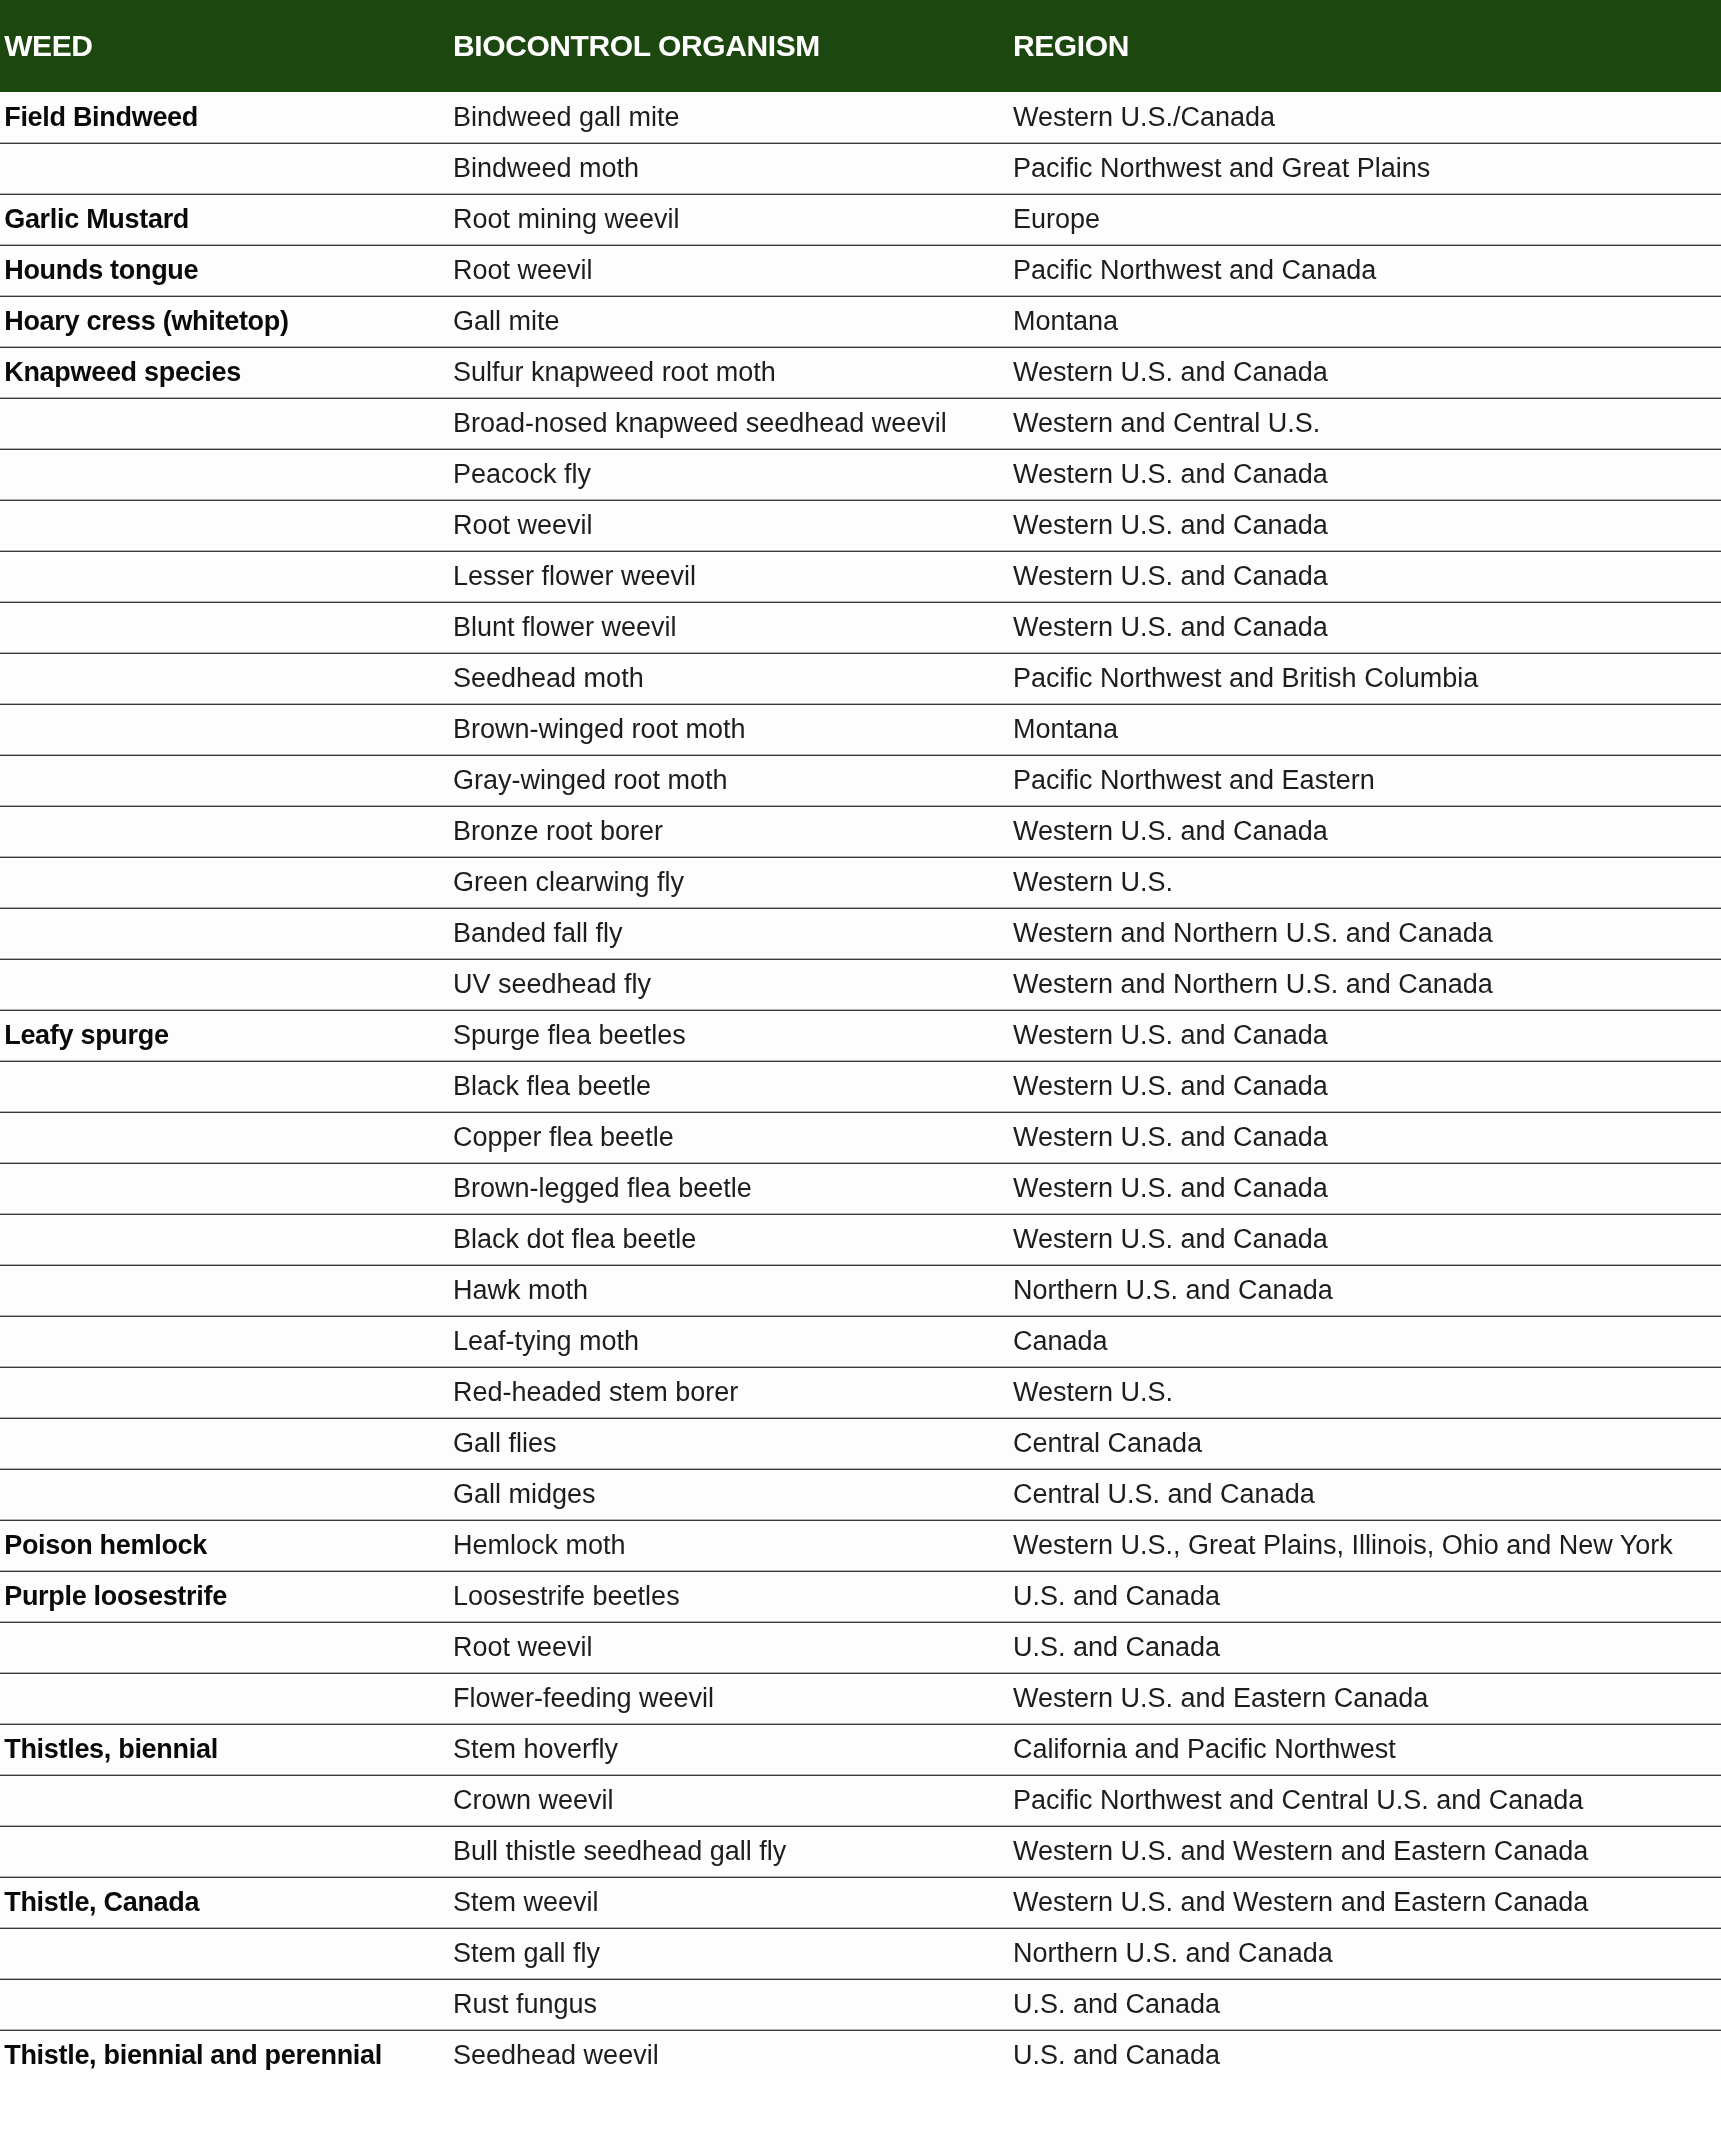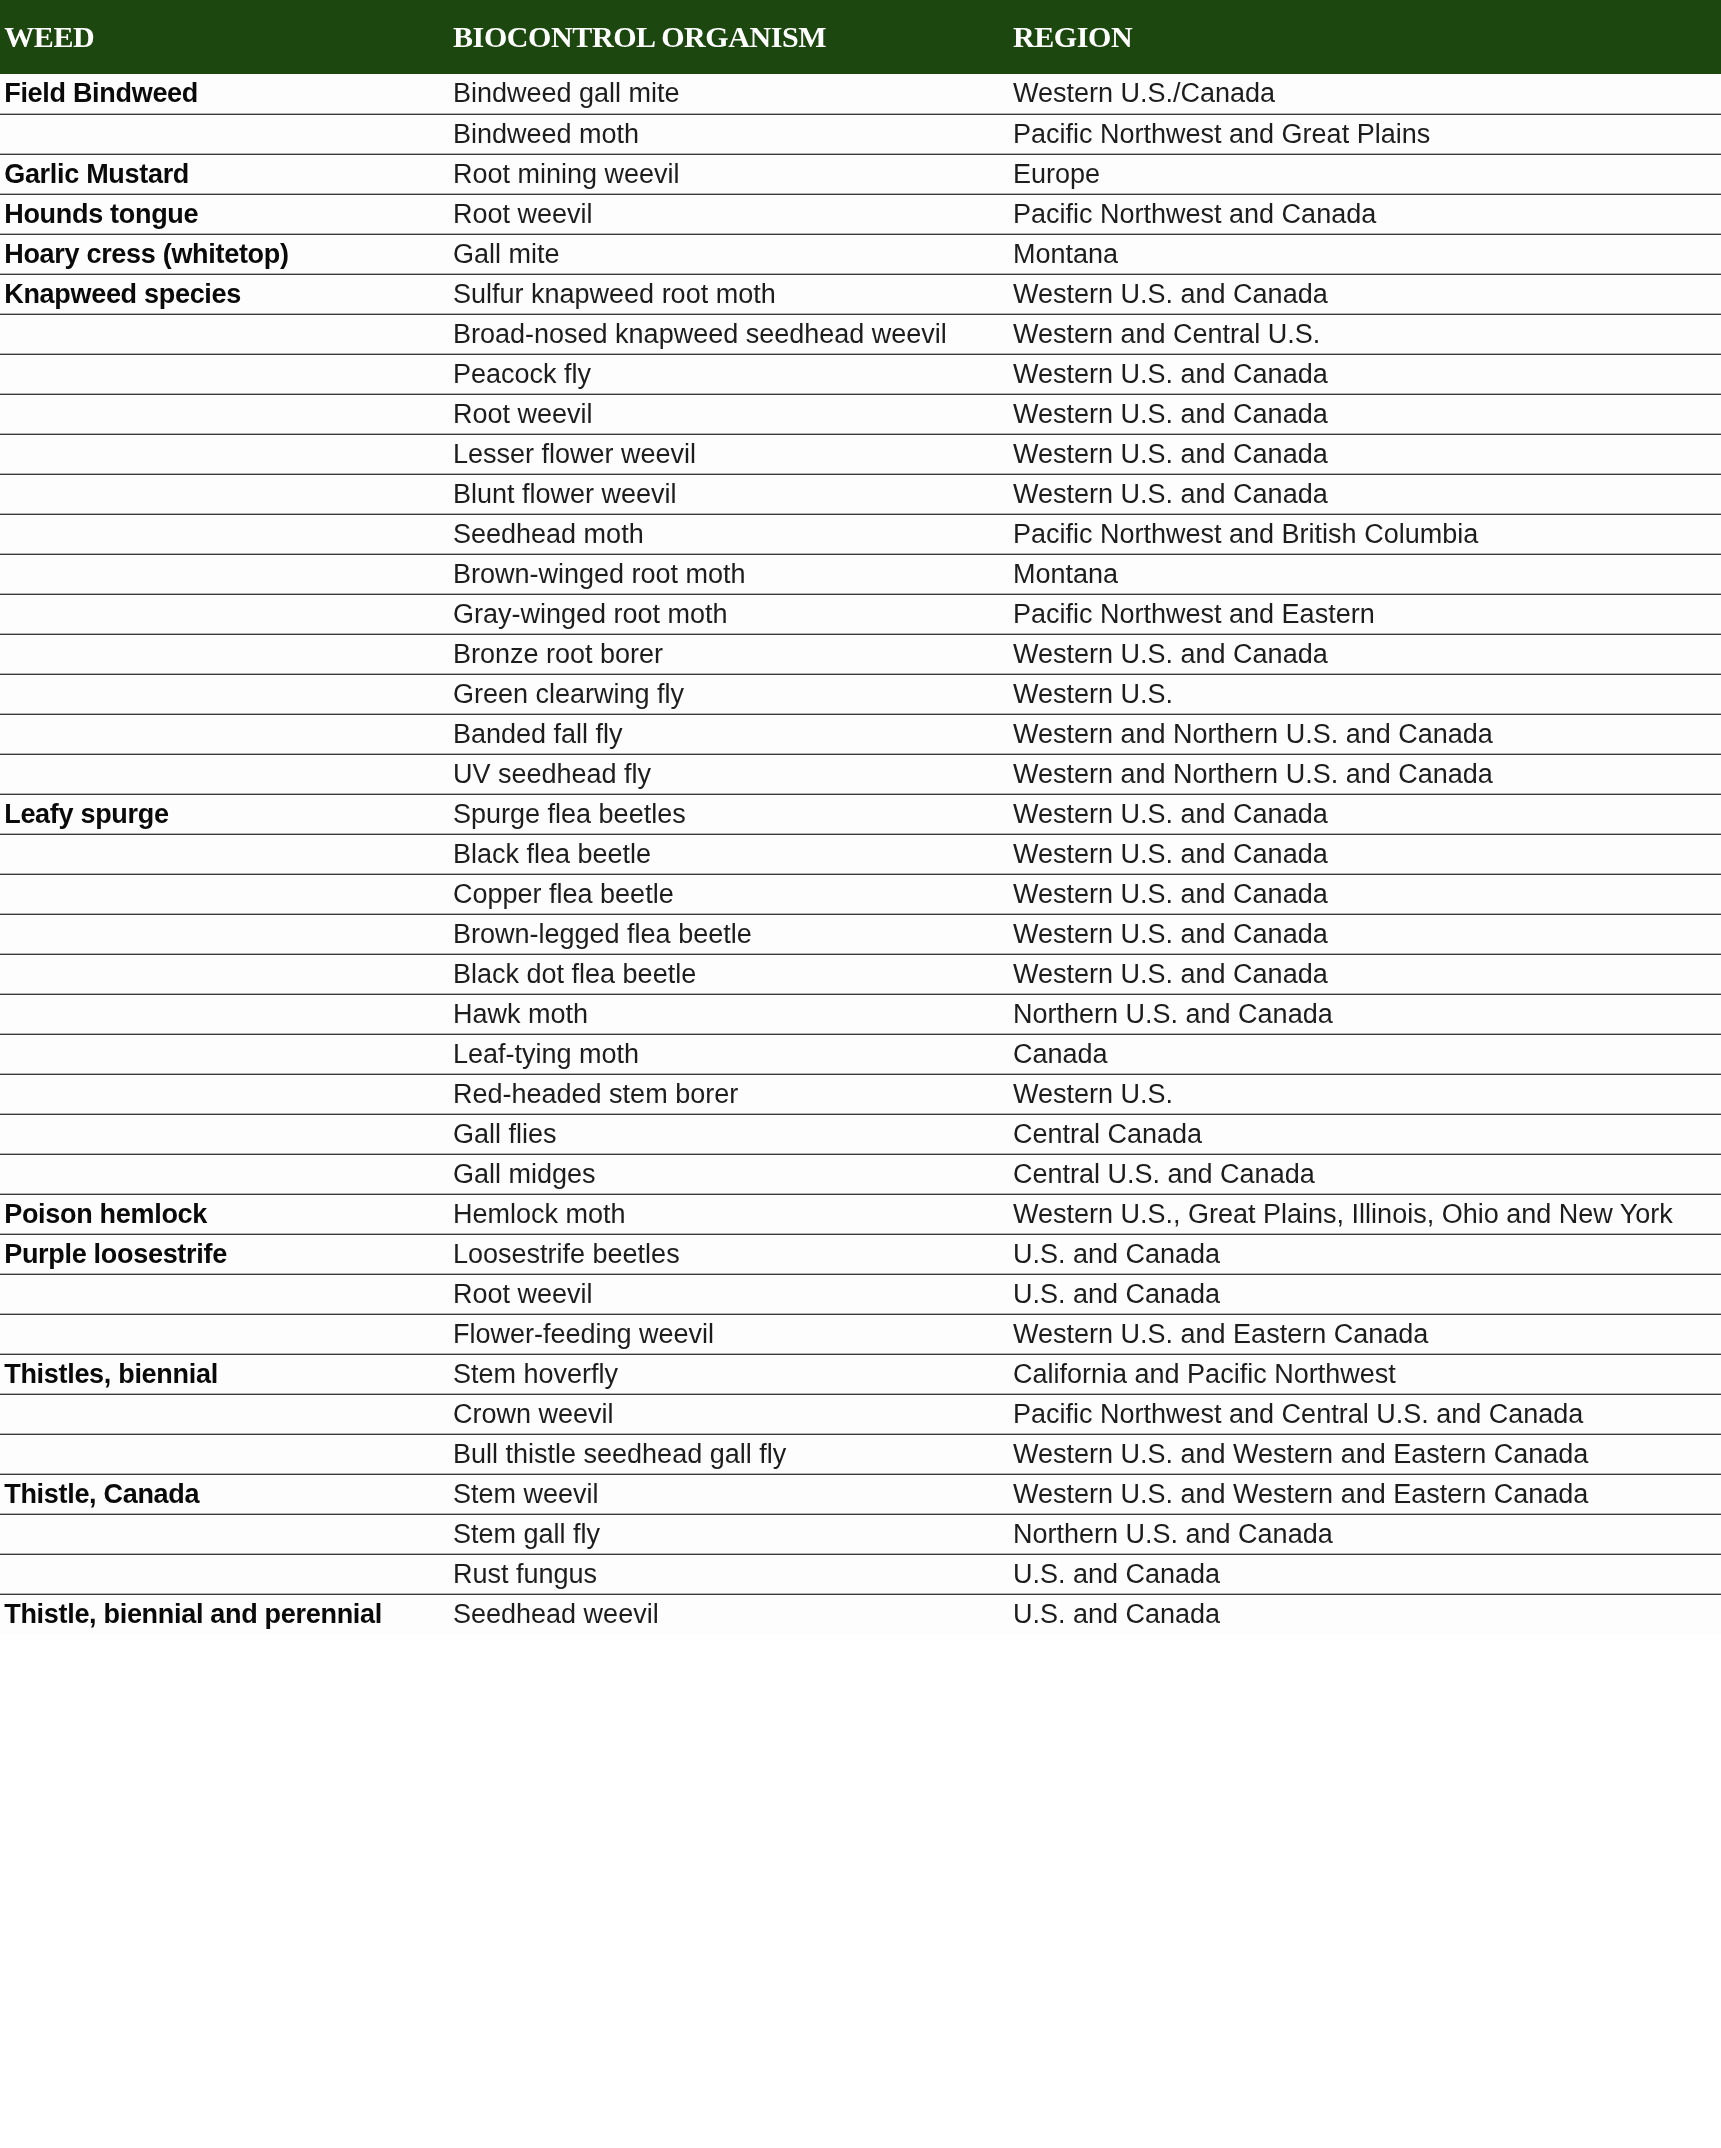--- a/index.html
+++ b/index.html
@@ -17,37 +17,36 @@
     width: 1722px;
     border-collapse: collapse;
     table-layout: fixed;
     background: var(--row-bg, #fdfdfd);
   }
   col.c-weed     { width: 453px; }
   col.c-organism { width: 560px; }
   col.c-region   { width: 709px; }
 
   thead tr {
-    height: 74px;
-    font-family: Liberation Serif, serif;
+    height: 92px;
   }
   thead th {
     background: var(--header-bg, #1c470e);
     color: var(--header-text, #ffffff);
     font-size: 30px;
     font-weight: 700;
     letter-spacing: -0.4px;
     text-align: left;
     vertical-align: middle;
     padding: 0 6.7px 0 0;
   }
   thead th.h-weed { padding-left: 4.2px; }
 
   tbody tr {
-    height: 40px;
+    height: 51px;
   }
   tbody td {
     vertical-align: middle;
     font-size: 27px;
     color: var(--body-text, #1d1d1d);
     padding: 0 6.7px 0 0;
     border-bottom: 0.8px solid var(--divider-dark, #3a3a3a);
     box-shadow: inset 0 -0.8px 0 var(--divider-light, #9b9b9b);
     white-space: nowrap;
     overflow: hidden;

